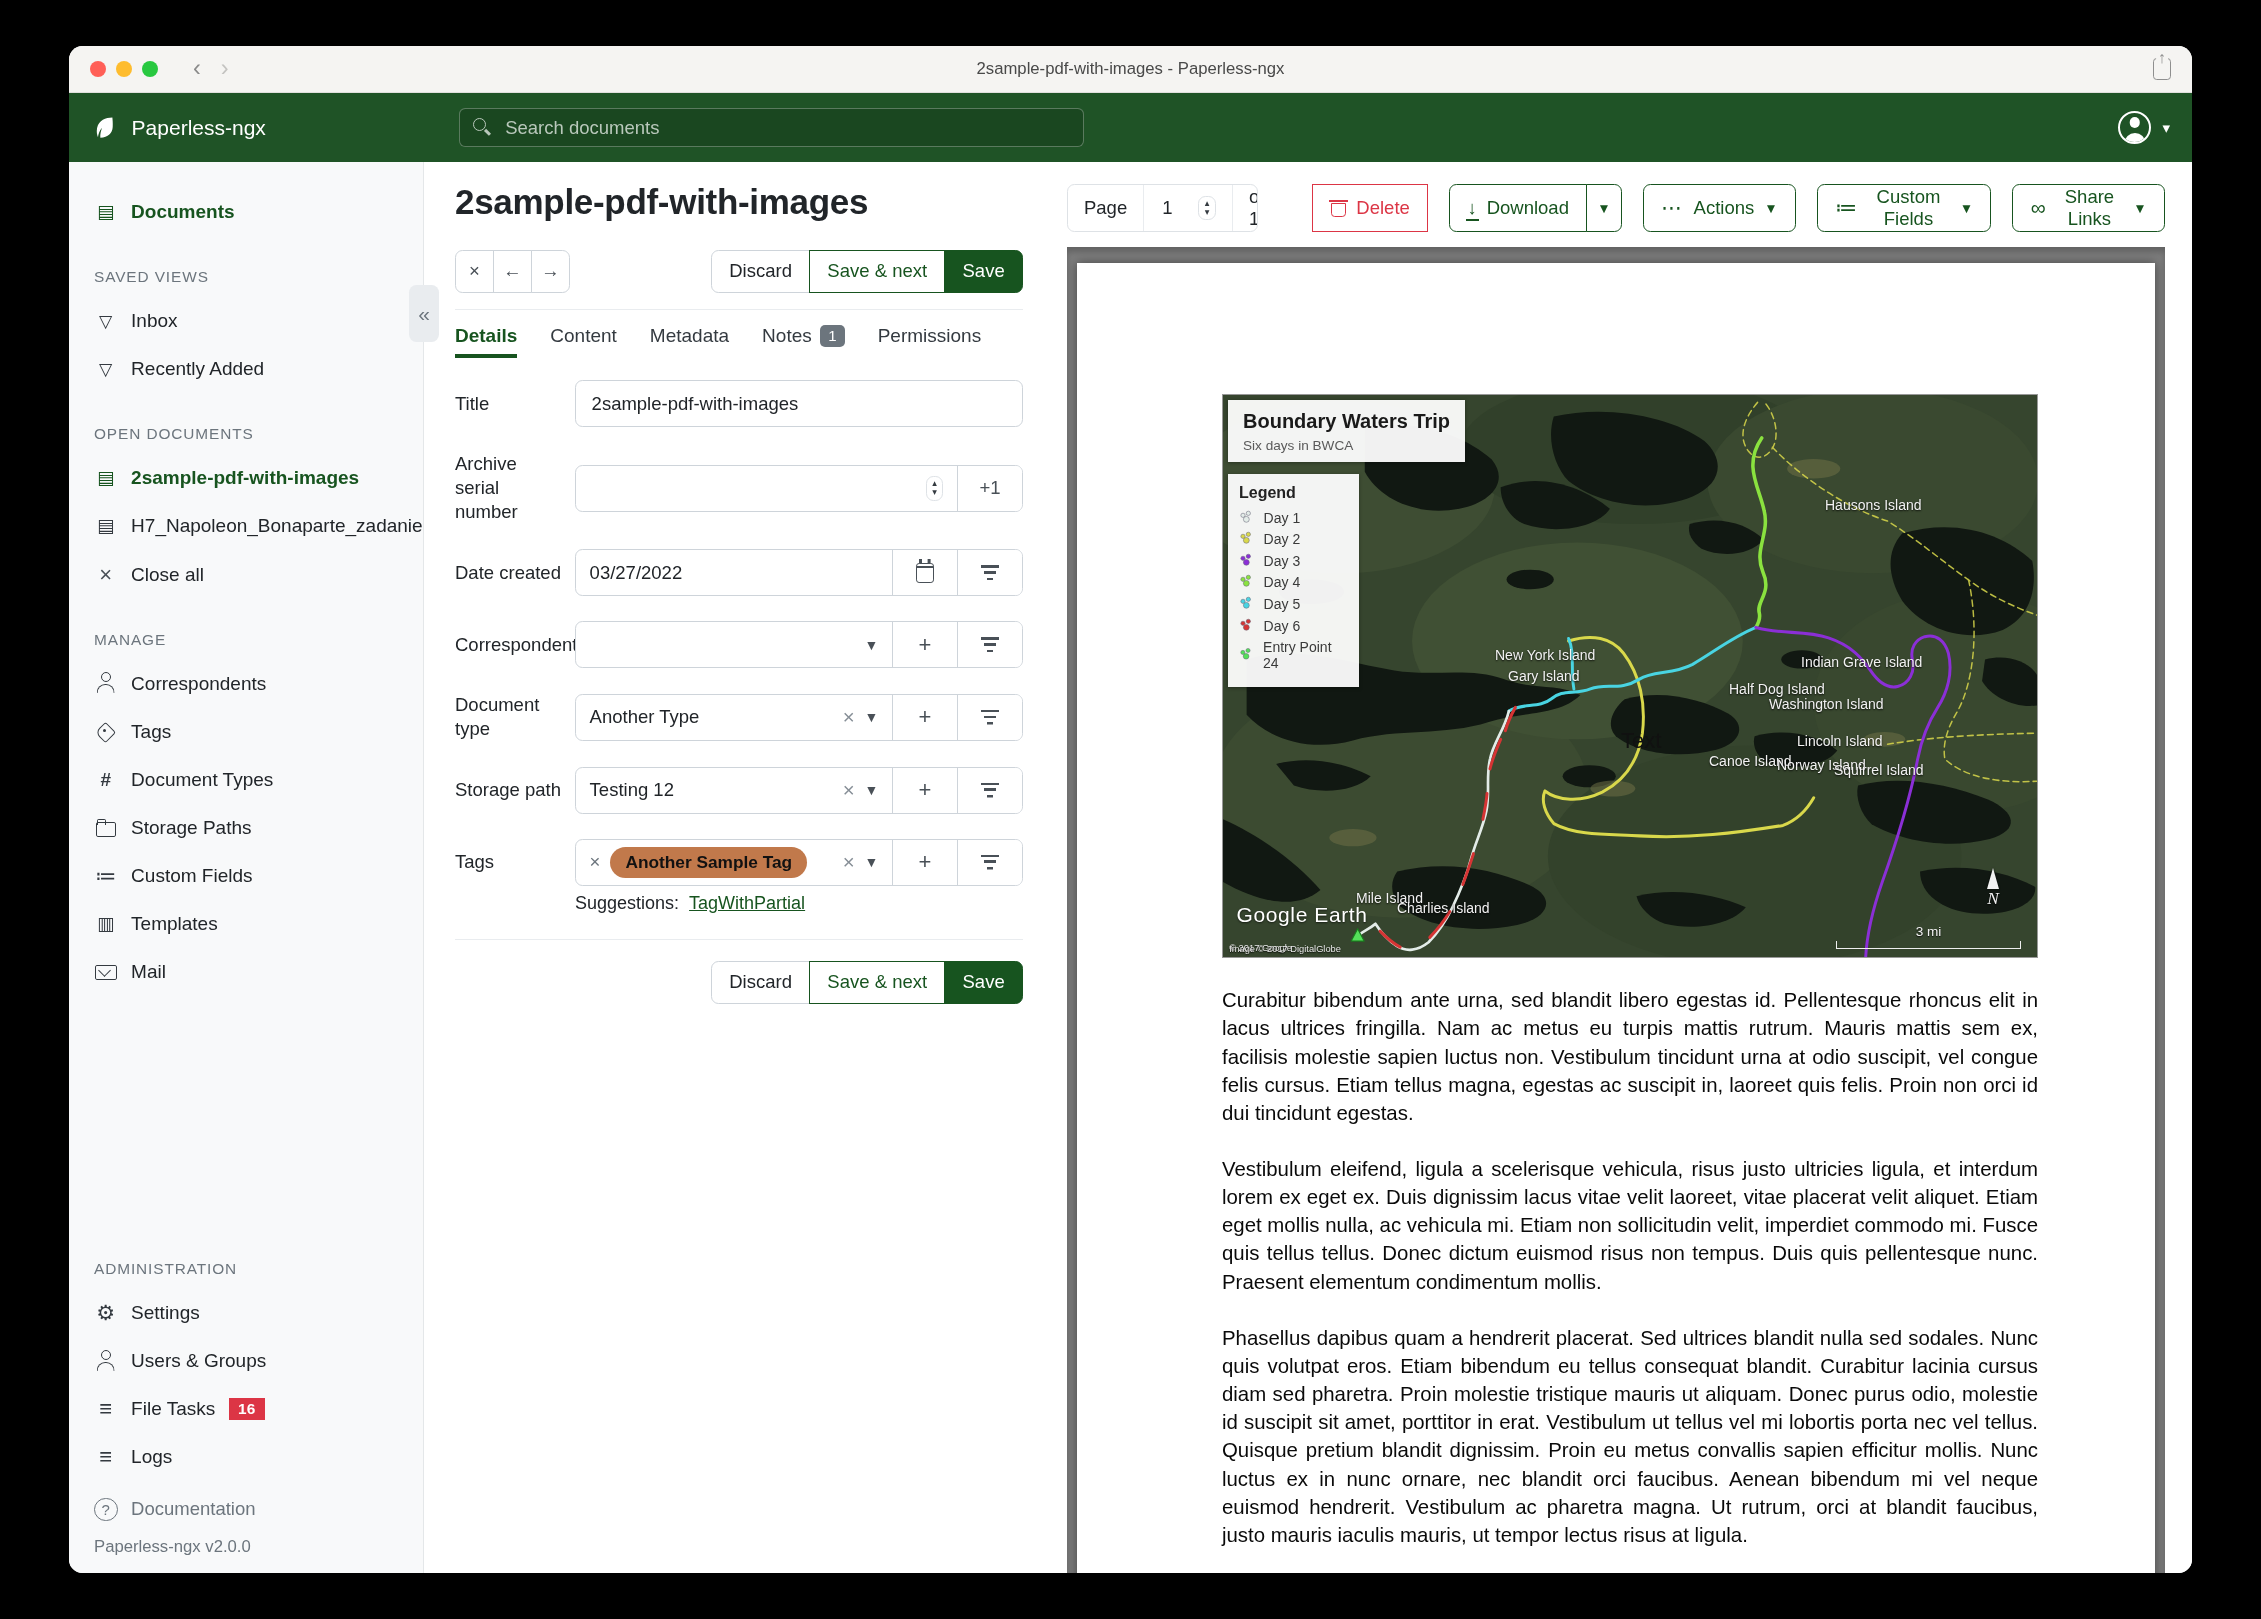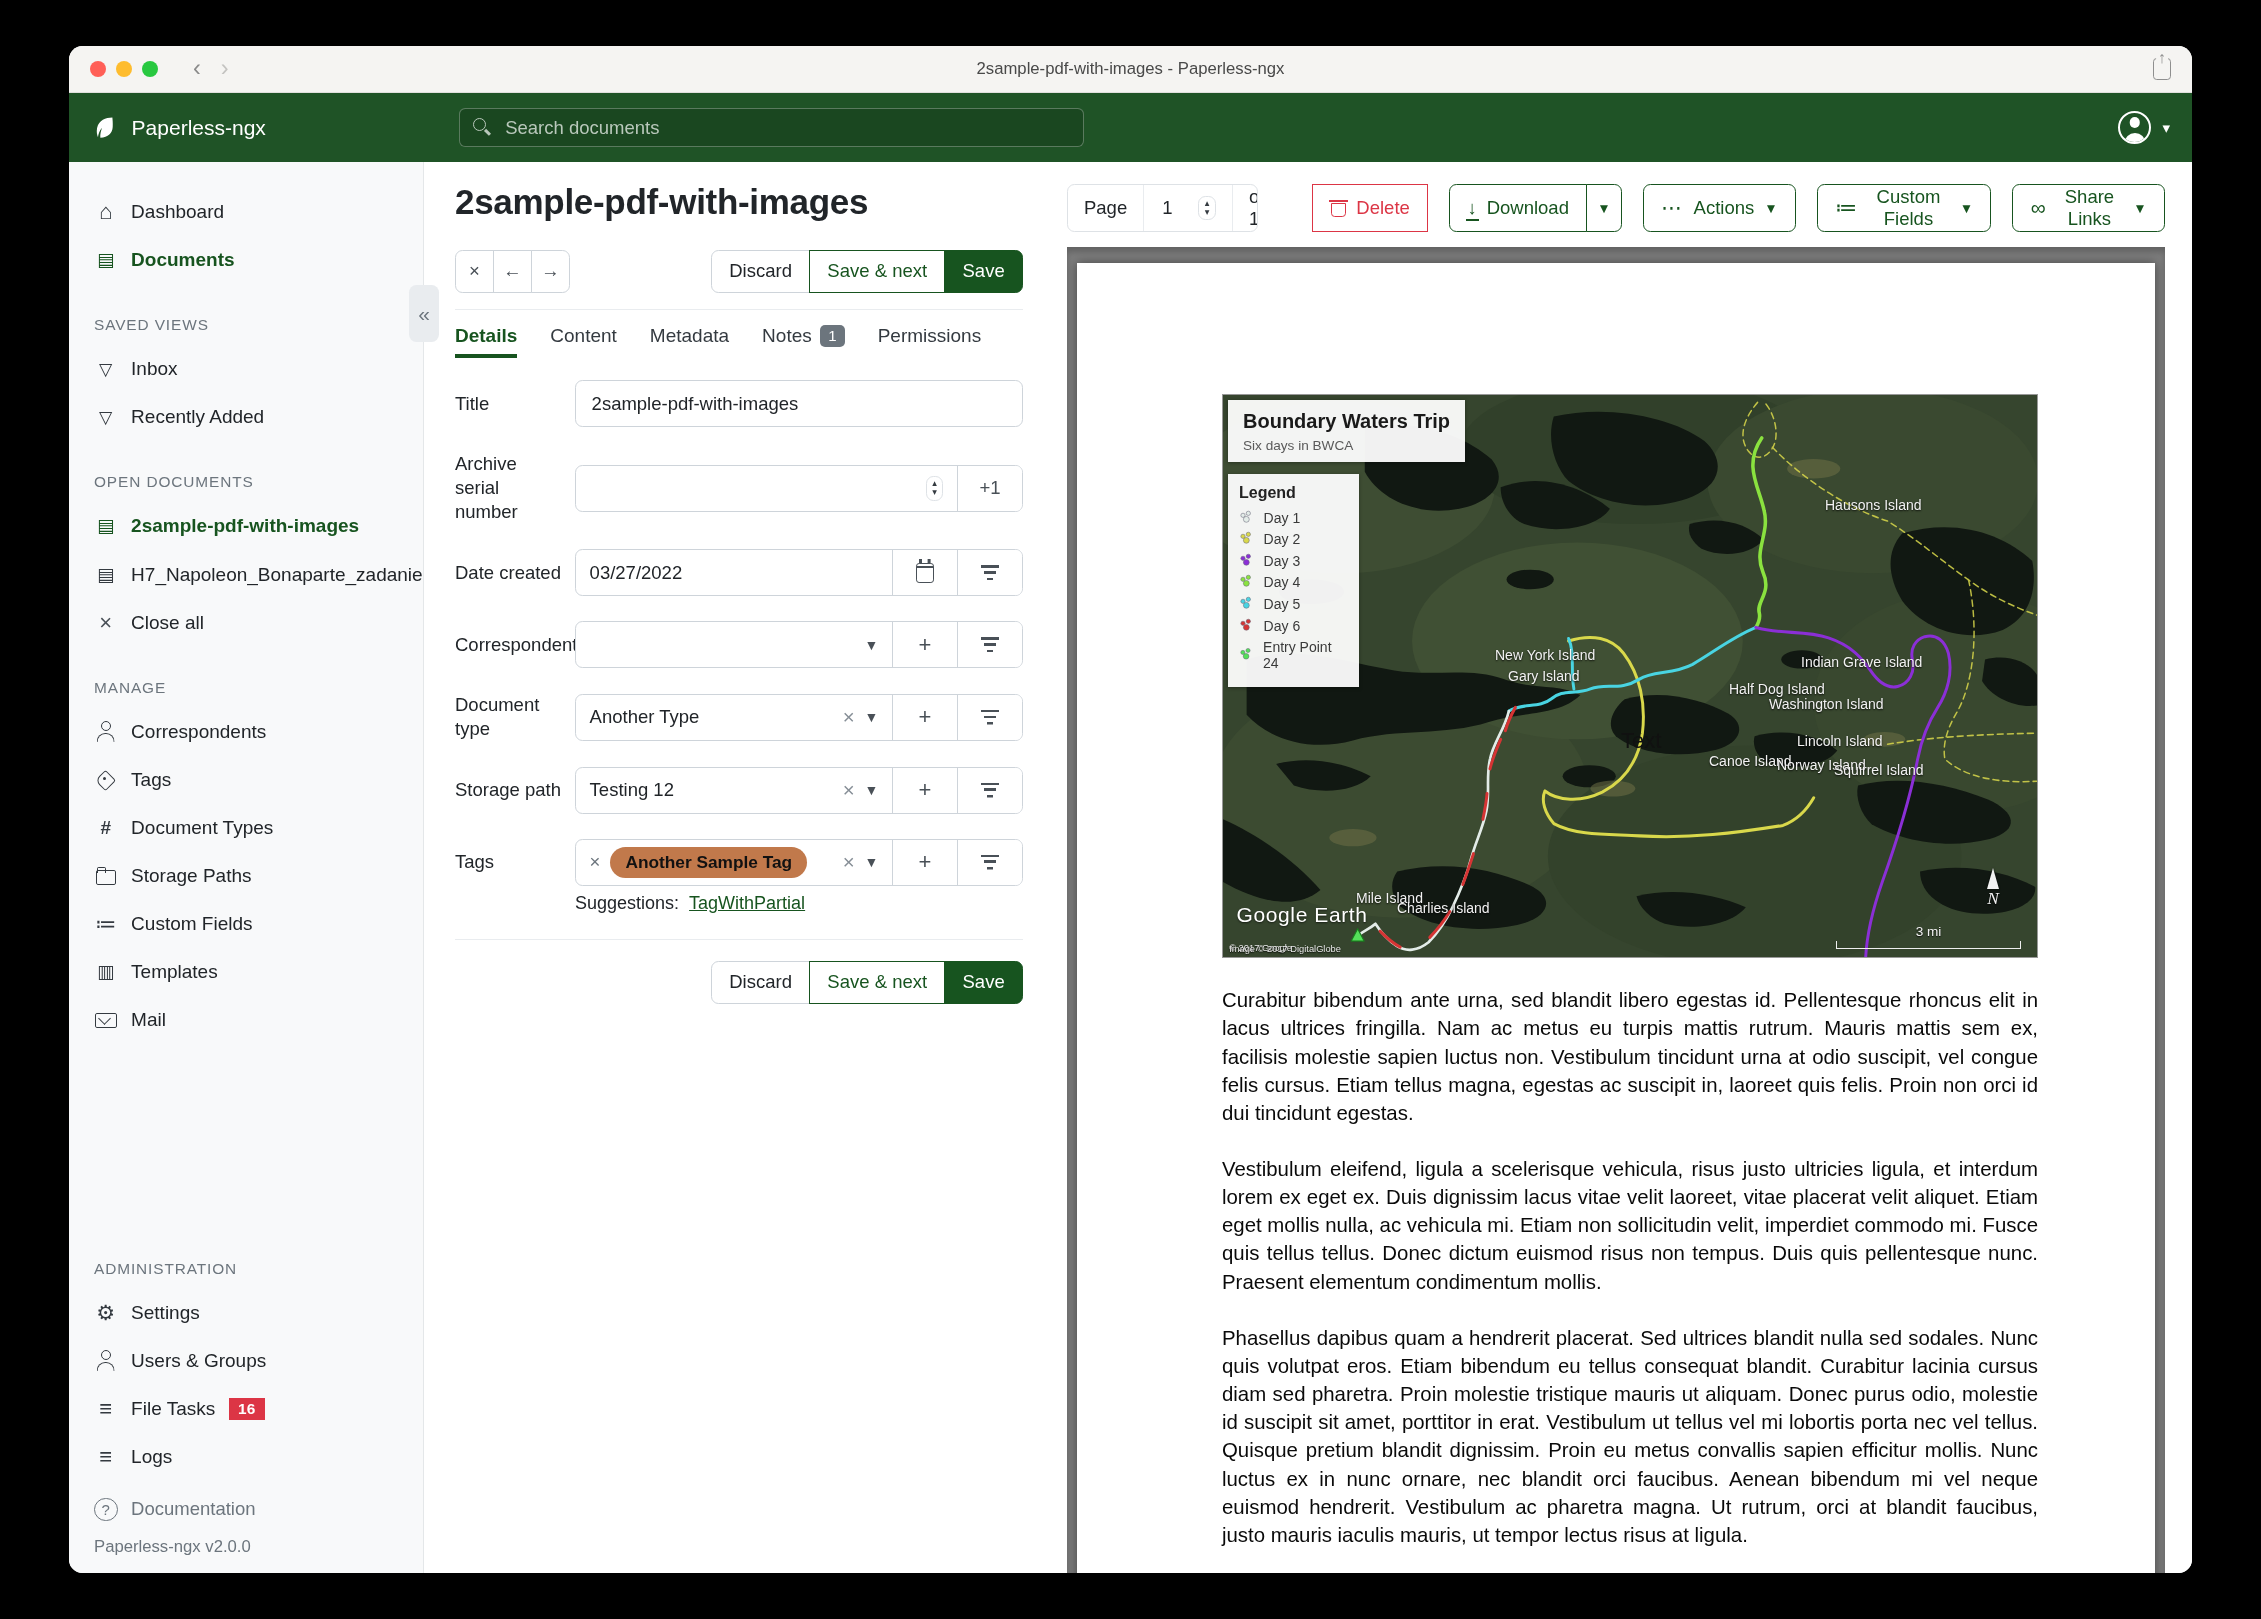--- a/index.html
+++ b/index.html
@@ -192,25 +192,20 @@
         <span class="avatar"></span>
         <span class="user-caret">▾</span>
       </div>
     </div>
 
     <div class="bodyrow">
 
       <div class="sidebar">
         <div>
 
-            <div class="s-item">
-              <span class="s-icon" data-icon="home"></span>
-              <span class="s-label">Dashboard</span>
-
-            </div>
 
             <div class="s-item active">
               <span class="s-icon" data-icon="file"></span>
               <span class="s-label">Documents</span>
 
             </div>
           </div>
         <div class="s-title">SAVED VIEWS</div>
         <div>
 

